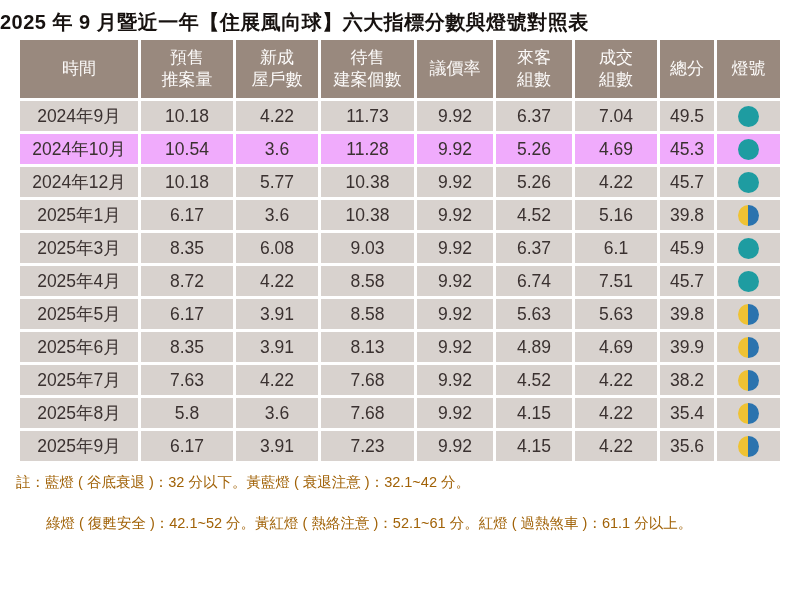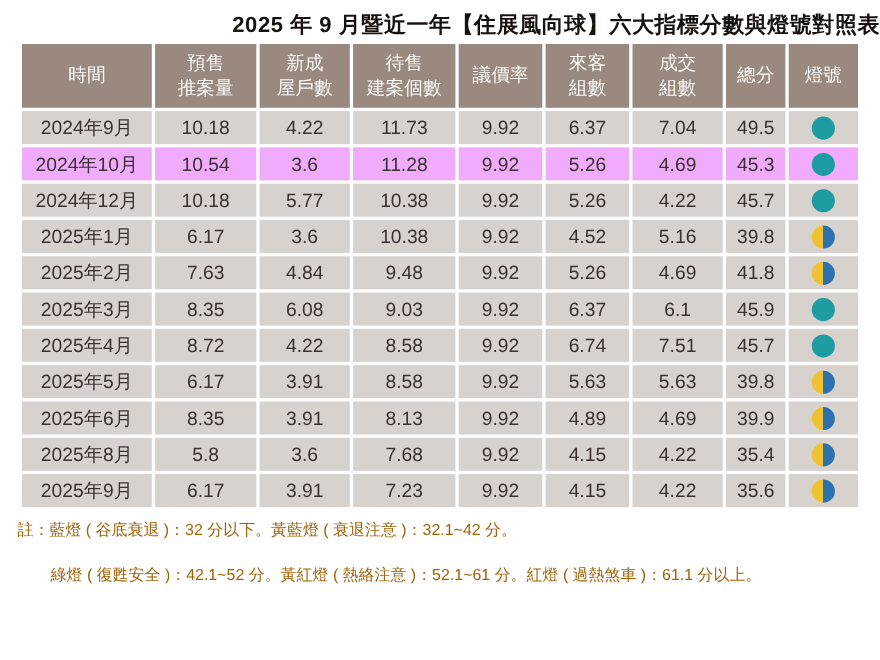--- a/index.html
+++ b/index.html
@@ -4,21 +4,21 @@
 <style>
   html, body { margin: 0; padding: 0; background: #ffffff; }
   .page {
     width: 800px; height: 600px;
     background: #ffffff;
     font-family: "Liberation Sans", "DejaVu Sans", sans-serif;
     overflow: hidden;
     box-sizing: border-box;
   }
   .title {
-    text-align: right;
+    text-align: left;
     font-size: 20px;
     font-weight: bold;
     color: #171210;
     padding-top: 9px;
     letter-spacing: 0.5px;
   }
   table.scoreboard {
     border-collapse: separate;
     border-spacing: 3px;
     table-layout: fixed;
@@ -165,31 +165,20 @@
           <td>6.17</td>
           <td>3.6</td>
           <td>10.38</td>
           <td>9.92</td>
           <td>4.52</td>
           <td>5.16</td>
           <td>39.8</td>
           <td><span class="light light-yellow-blue"></span></td>
         </tr>
         <tr>
-          <td>2025年2月</td>
-          <td>7.63</td>
-          <td>4.84</td>
-          <td>9.48</td>
-          <td>9.92</td>
-          <td>5.26</td>
-          <td>4.69</td>
-          <td>41.8</td>
-          <td><span class="light light-yellow-blue"></span></td>
-        </tr>
-        <tr>
           <td>2025年3月</td>
           <td>8.35</td>
           <td>6.08</td>
           <td>9.03</td>
           <td>9.92</td>
           <td>6.37</td>
           <td>6.1</td>
           <td>45.9</td>
           <td><span class="light light-green"></span></td>
         </tr>
@@ -217,20 +206,31 @@
         </tr>
         <tr>
           <td>2025年6月</td>
           <td>8.35</td>
           <td>3.91</td>
           <td>8.13</td>
           <td>9.92</td>
           <td>4.89</td>
           <td>4.69</td>
           <td>39.9</td>
+          <td><span class="light light-yellow-blue"></span></td>
+        </tr>
+        <tr>
+          <td>2025年7月</td>
+          <td>7.63</td>
+          <td>4.22</td>
+          <td>7.68</td>
+          <td>9.92</td>
+          <td>4.52</td>
+          <td>4.22</td>
+          <td>38.2</td>
           <td><span class="light light-yellow-blue"></span></td>
         </tr>
         <tr>
           <td>2025年8月</td>
           <td>5.8</td>
           <td>3.6</td>
           <td>7.68</td>
           <td>9.92</td>
           <td>4.15</td>
           <td>4.22</td>

